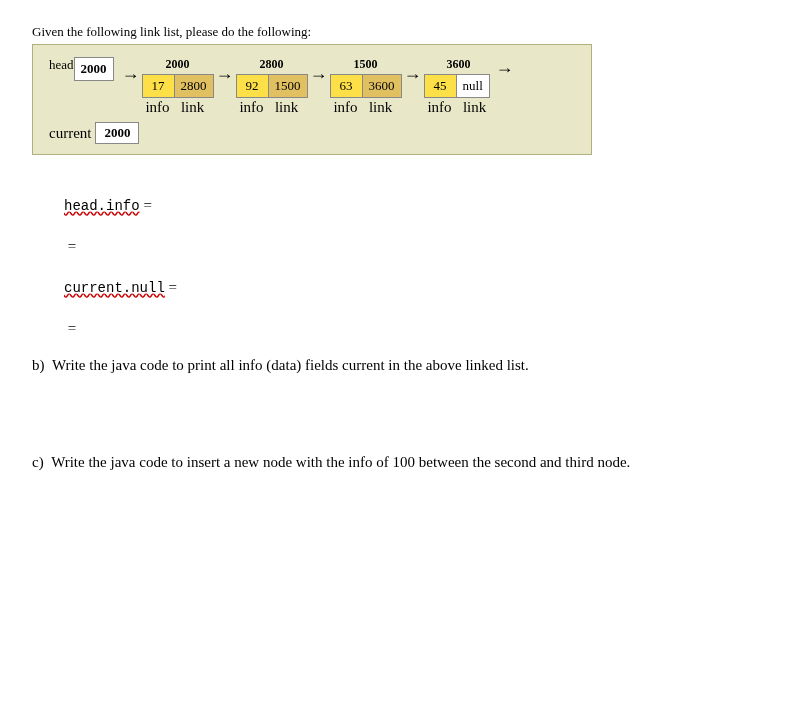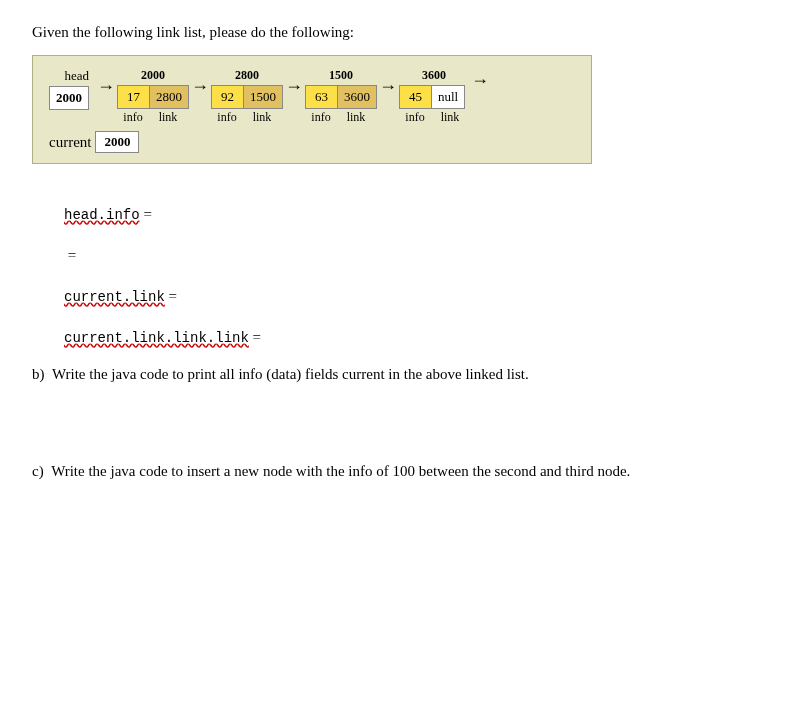--- a/index.html
+++ b/index.html
@@ -7,44 +7,44 @@
       background: #fff;
       font-family: "Times New Roman", Times, serif;
       font-size: 15px;
       color: #000;
       padding: 24px 32px;
       width: 799px;
       min-height: 717px;
     }
 
     .intro-text {
-      margin-bottom: 14px;
-      font-size: 15px;
+      margin-bottom: 4px;
+      font-size: 13px;
     }
 
     
     .diagram-container {
       background: #e8e8c8;
       border: 1px solid #b0b080;
       padding: 12px 16px 10px 16px;
       display: inline-block;
       margin-bottom: 18px;
       min-width: 560px;
     }
 
     .diagram-top {
       display: flex;
       align-items: flex-start;
       margin-bottom: 4px;
     }
 
     .head-label-col {
       display: flex;
-      flex-direction: column;
-      align-items: flex-end;
+      flex-direction: row;
+      align-items: flex-start;
       margin-right: 6px;
     }
 
     .head-label {
       font-size: 13px;
       font-weight: normal;
       margin-bottom: 2px;
     }
 
     .head-box {
@@ -101,21 +101,21 @@
     .cell-link {
       background: #e0c060;
     }
 
     .cell-null {
       background: #fff;
     }
 
     .node-sublabels {
       display: flex;
-      font-size: 12px;
+      font-size: 15px;
       margin-top: 1px;
     }
 
     .sublabel {
       min-width: 32px;
       text-align: center;
     }
 
     .sublabel-link {
       min-width: 38px;
@@ -276,26 +276,25 @@
   <div class="sub-question question-row">
     <span class="code-line">head.info</span>
     <span class="equals">&nbsp;=</span>
   </div>
 
   <div class="sub-question question-row">
     <span class="equals">&nbsp;=</span>
   </div>
 
   <div class="sub-question question-row">
-    <span class="code-line">current.link</span>
+    <span class="code-line">current.null</span>
     <span class="equals">&nbsp;=</span>
   </div>
 
   <div class="sub-question question-row">
-    <span class="code-line">current.link.link.link</span>
     <span class="equals">&nbsp;=</span>
   </div>
 </div>
 
 
 <div class="section" style="margin-bottom: 80px;">
   <span class="part-label">b)</span>
   <span>Write the java code to print all info (data) fields current in the above linked list.</span>
 </div>
 

